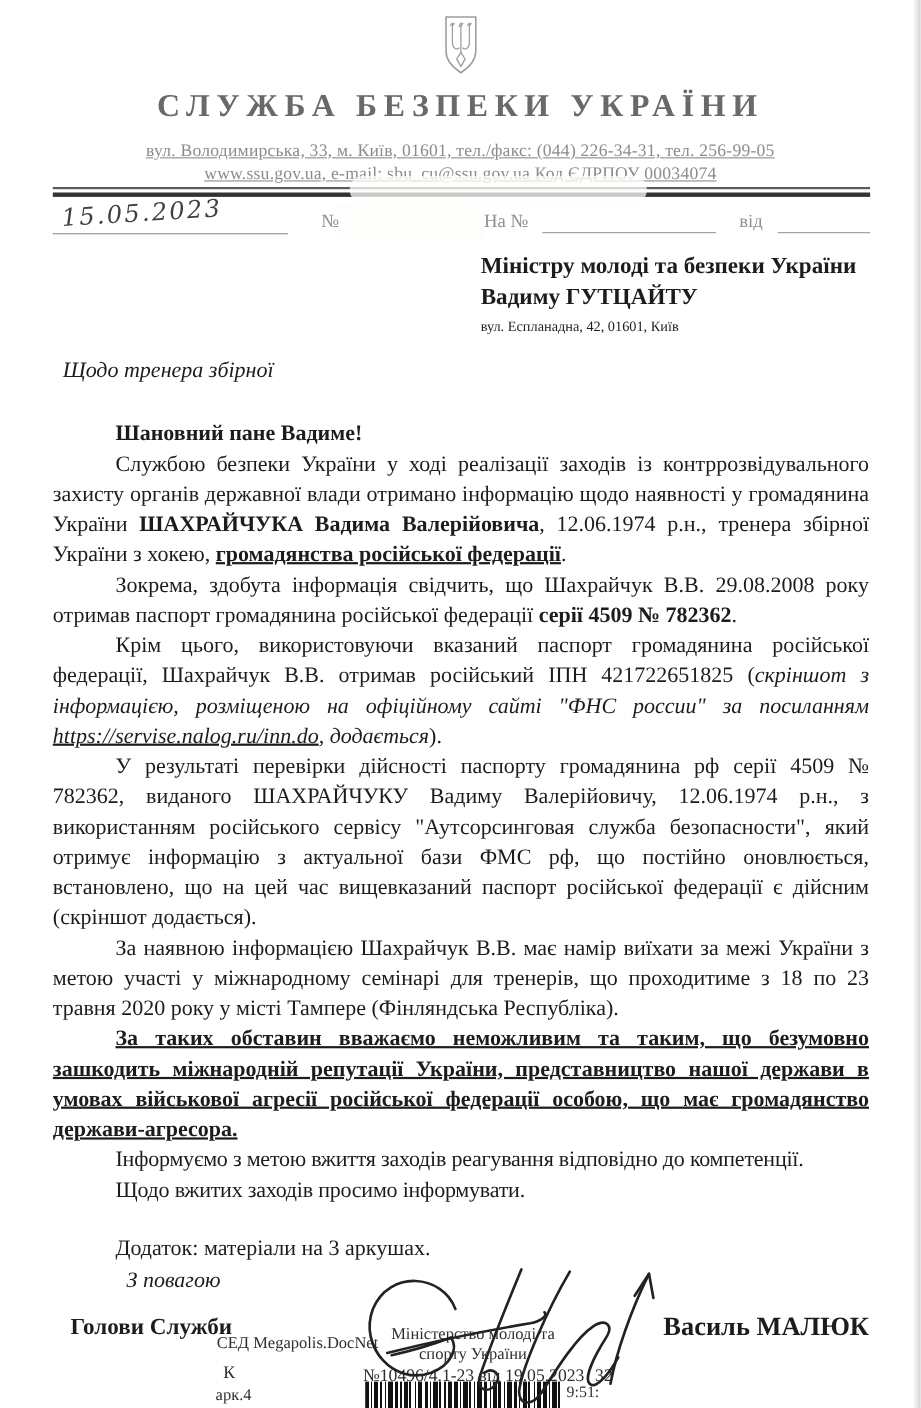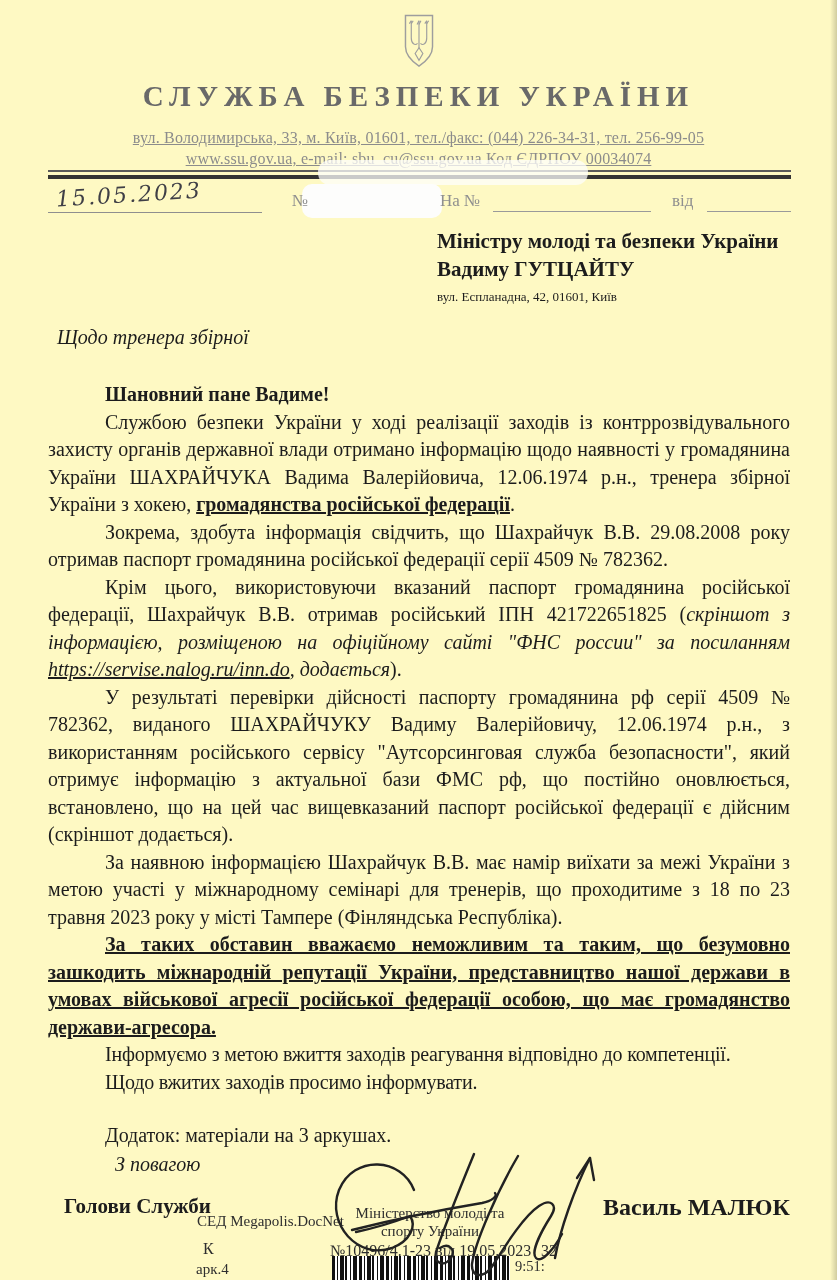--- a/index.html
+++ b/index.html
@@ -1,18 +1,18 @@
 <!DOCTYPE html>
 <html><head>
 <meta charset="utf-8">
 <style>
   html,body{margin:0;padding:0;background:#e8e8e8;}
   .page{
     position:relative;width:837px;height:1280px;margin:0 auto;
-    background:#fef9c3;overflow:hidden;
+    background:#ffffff;overflow:hidden;
     font-family:"Liberation Serif","DejaVu Serif",serif;color:#1c1c1c;
   }
   .scan-edge{position:absolute;right:0;top:0;width:7px;height:100%;
     background:linear-gradient(90deg,rgba(0,0,0,0),rgba(0,0,0,0.18));}
   
   .emblem{position:absolute;left:391px;top:4px;width:56px;height:74px;}
   .org-name{position:absolute;left:0;top:80px;width:837px;text-align:center;
     font-weight:bold;font-size:29px;letter-spacing:6px;color:#696969;}
   .addr{position:absolute;left:0;width:837px;text-align:center;
     font-size:16px;color:#8c8c8c;letter-spacing:0.2px;text-decoration:underline;}
@@ -38,21 +38,21 @@
   
   .recipient{position:absolute;left:437px;top:227px;line-height:28px;}
   .recipient .b{font-weight:bold;font-size:21px;display:block;}
   .recipient .r{font-size:13px;display:block;}
   
   .subject{position:absolute;left:57px;top:326px;font-style:italic;font-size:20px;}
   .body{position:absolute;left:48px;top:362px;width:742px;margin-top:19px;}
   .salutation{text-align:center;font-weight:bold;font-size:21px;margin:0 0 22px 0;}
   .body p{margin:0;font-size:20px;line-height:27.5px;text-align:justify;text-indent:57px;}
   .body p.attach{margin-top:26px;}
-  .bold{font-weight:normal;}
+  .bold{font-weight:bold;}
   .boldu{font-weight:bold;text-decoration:underline;}
   .ital{font-style:italic;}
   .italu{font-style:italic;text-decoration:underline;}
   .pt7{letter-spacing:-0.2px;}
   
   .regards{position:absolute;left:115px;top:1153px;font-style:italic;font-size:20px;}
   .sign-title{position:absolute;left:64px;top:1194px;font-weight:bold;font-size:21px;}
   .sign-name{position:absolute;right:47px;top:1194px;font-weight:bold;font-size:24px;}
   
   .stamp{font-size:15px;color:#2e2e2e;}
@@ -109,21 +109,21 @@
   </div>
 
   <div class="subject">Щодо тренера збірної</div>
 
   <div class="body">
     <p class="salutation">Шановний пане Вадиме!</p>
     <p><span>Службою безпеки України у ході реалізації заходів із контррозвідувального захисту органів державної влади отримано інформацію щодо наявності у громадянина України </span><span class="bold">ШАХРАЙЧУКА Вадима Валерійовича</span><span>, 12.06.1974 р.н., тренера збірної України з хокею, </span><span class="boldu">громадянства російської федерації</span><span>.</span></p>
     <p><span>Зокрема, здобута інформація свідчить, що Шахрайчук В.В. 29.08.2008 року отримав паспорт громадянина російської федерації </span><span class="bold">серії 4509 № 782362</span><span>.</span></p>
     <p><span>Крім цього, використовуючи вказаний паспорт громадянина російської федерації, Шахрайчук В.В. отримав російський ІПН 421722651825 (</span><span class="ital">скріншот з інформацією, розміщеною на офіційному сайті "ФНС россии" за посиланням </span><span class="italu">https://servise.nalog.ru/inn.do</span><span class="ital">, додається</span><span>).</span></p>
     <p>У результаті перевірки дійсності паспорту громадянина рф серії 4509 № 782362, виданого ШАХРАЙЧУКУ Вадиму Валерійовичу, 12.06.1974 р.н., з використанням російського сервісу "Аутсорсинговая служба безопасности", який отримує інформацію з актуальної бази ФМС рф, що постійно оновлюється, встановлено, що на цей час вищевказаний паспорт російської федерації є дійсним (скріншот додається).</p>
-    <p>За наявною інформацією Шахрайчук В.В. має намір виїхати за межі України з метою участі у міжнародному семінарі для тренерів, що проходитиме з 18 по 23 травня 2023 року у місті Тампере (Фінляндська Республіка).</p>
+    <p>За наявною інформацією Шахрайчук В.В. має намір виїхати за межі України з метою участі у міжнародному семінарі для тренерів, що проходитиме з 18 по 23 травня 2020 року у місті Тампере (Фінляндська Республіка).</p>
     <p><span class="boldu">За таких обставин вважаємо неможливим та таким, що безумовно зашкодить міжнародній репутації України, представництво нашої держави в умовах військової агресії російської федерації особою, що має громадянство держави-агресора.</span></p>
     <p class="pt7">Інформуємо з метою вжиття заходів реагування відповідно до компетенції.</p>
     <p class="pt7">Щодо вжитих заходів просимо інформувати.</p>
     <p class="attach">Додаток: матеріали на 3 аркушах.</p>
   </div>
 
   <div class="regards">З повагою</div>
   <div class="sign-title">Голови Служби</div>
   <div class="sign-name">Василь МАЛЮК</div>
 

